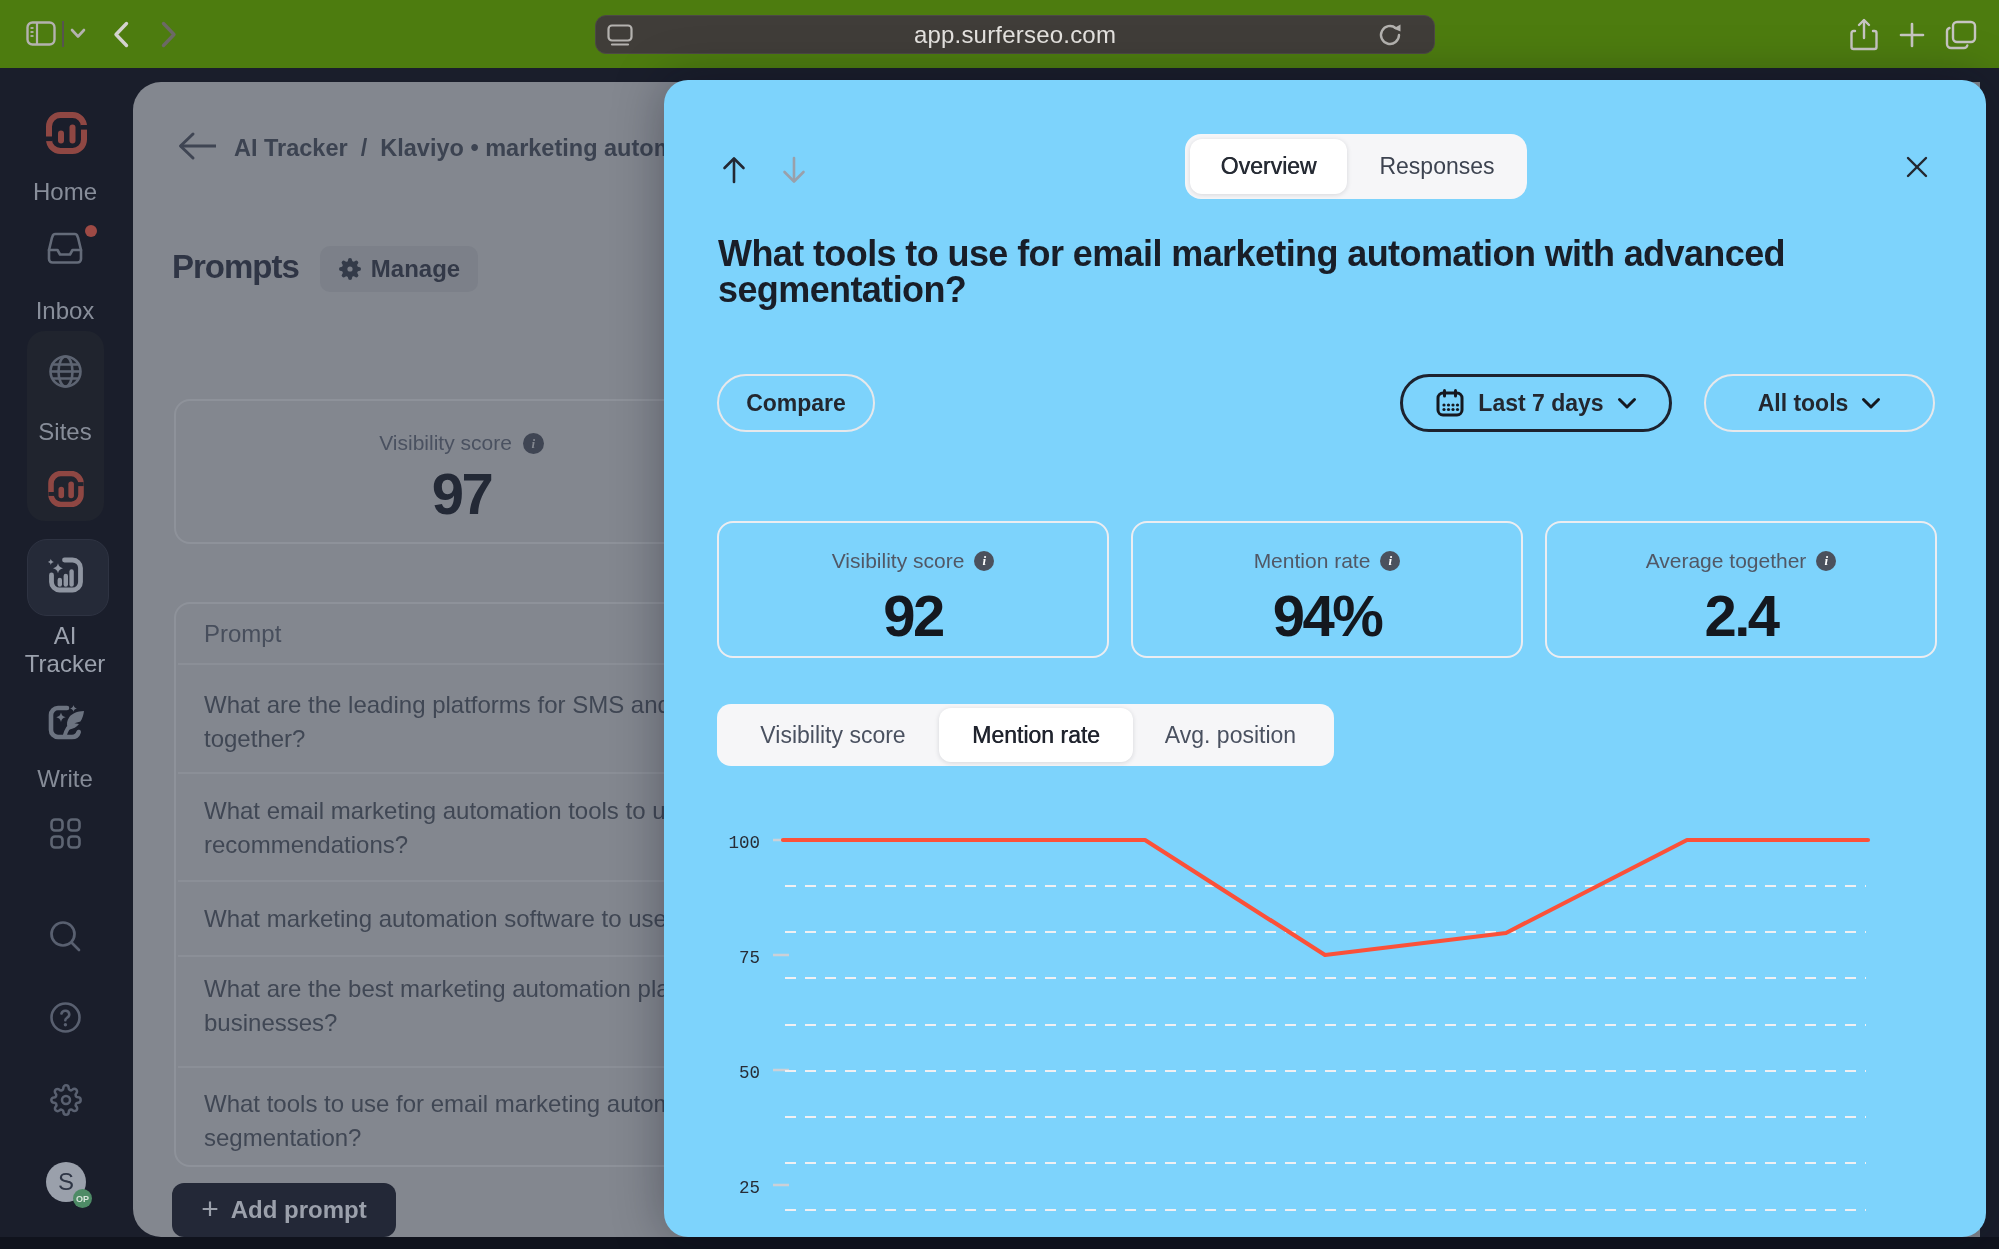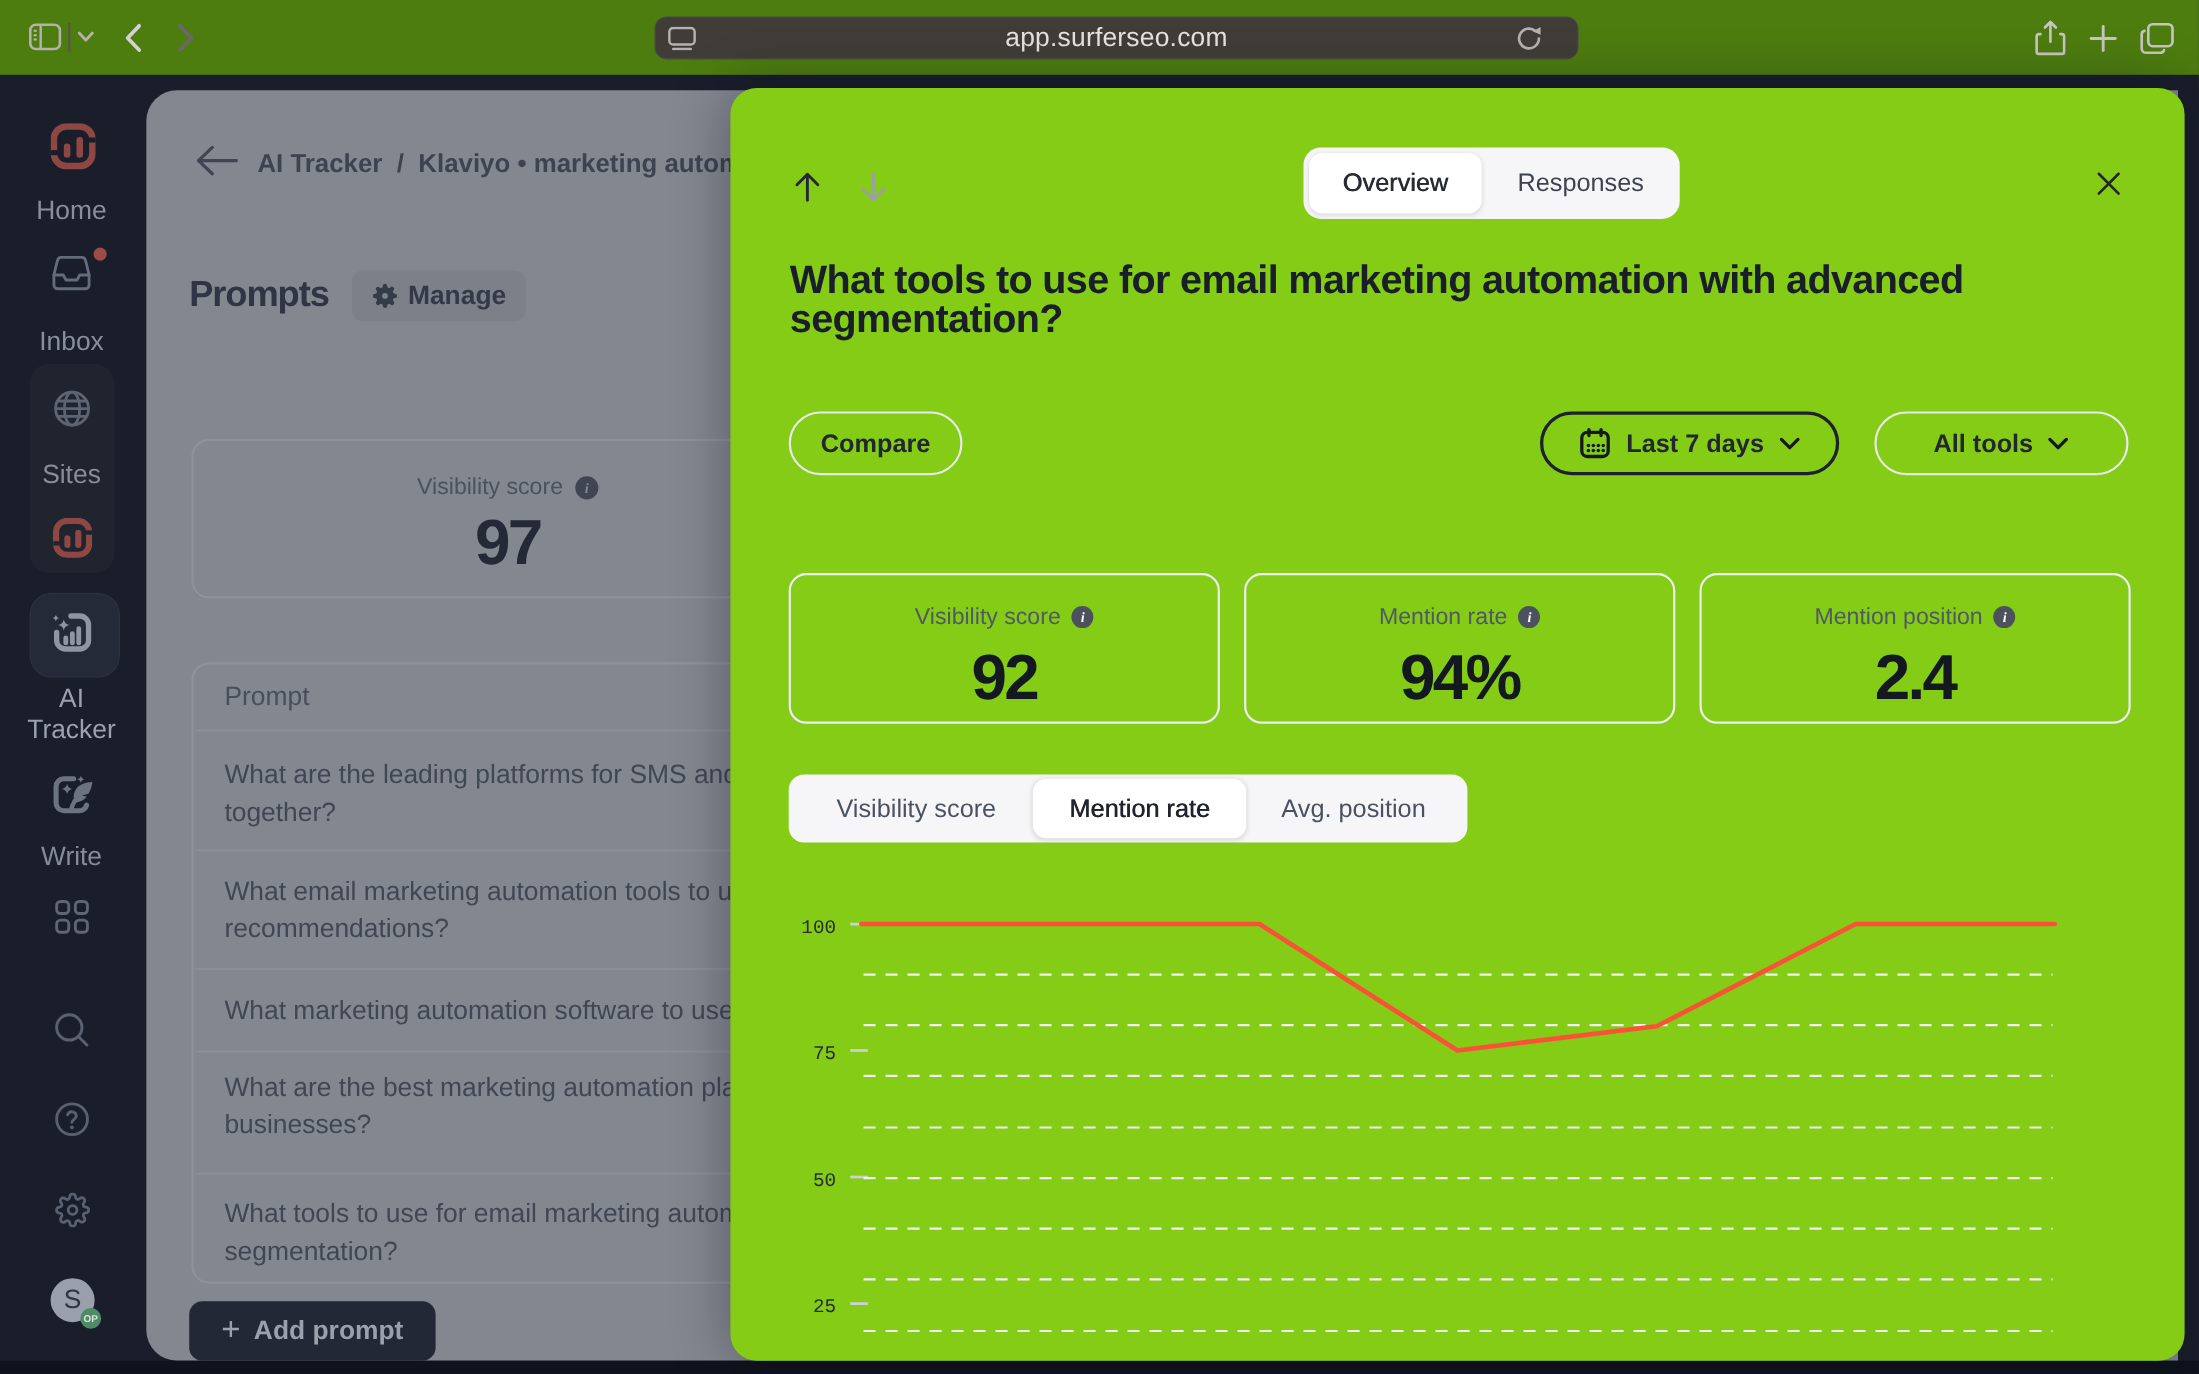--- a/index.html
+++ b/index.html
@@ -16,21 +16,21 @@
   .page { position:absolute; left:0; top:68px; width:1999px; height:1181px; background:#1a1e2b; }
   .botstrip { position:absolute; left:0; top:1237px; width:1999px; height:12px; background:#10131d; }
 
   
   .card { position:absolute; left:133px; top:14px; width:1847px; height:1155px; background:#83878f; border-radius:28px 0 0 28px; overflow:hidden; }
   .panel { position:absolute; background:#83878f; border:2px solid #8e929a; border-radius:16px; }
 
   .sidelabel { position:absolute; color:#888e9a; font-size:24px; text-align:center; width:130px; left:0; }
 
   
-  .modal { position:absolute; left:664px; top:80px; width:1322px; height:1157px; background:#84cc16; border-radius:24px; overflow:hidden; z-index:100; box-shadow:0 0 50px rgba(8,12,25,0.35); }
+  .modal { position:absolute; left:664px; top:80px; width:1322px; height:1157px; background:#7dd3fc; border-radius:24px; overflow:hidden; z-index:100; box-shadow:0 0 50px rgba(8,12,25,0.35); }
   .seg { position:absolute; left:521px; top:54px; width:342px; height:65px; background:#f6f6f8; border-radius:16px; }
   .segpill { position:absolute; left:5px; top:5px; width:157px; height:55px; background:#ffffff; border-radius:12px; box-shadow:0 1px 5px rgba(20,25,40,0.14); }
   .btn { position:absolute; border:2px solid #e7e8eb; border-radius:30px; display:flex; align-items:center; justify-content:center; font-size:23px; font-weight:700; color:#23272f;margin-top:16px; }
   .statcard { position:absolute; top:441px; width:392px; height:137px; border:2px solid #ecedf1; border-radius:16px; }
   .statlabel { position:absolute; top:26px; width:100%; text-align:center; font-size:21px; color:#515866; }
   .statvalue { position:absolute; top:64px; width:100%; text-align:center; font-size:58px; font-weight:700; color:#14181f; letter-spacing:-2.5px; line-height:1; }
   .tabbar { position:absolute; left:53px; top:624px; width:617px; height:62px; background:#f6f6f8; border-radius:14px; }
   .tabitem { position:absolute; top:0; height:62px; display:flex; align-items:center; justify-content:center; font-size:23px; color:#4a5160; }
   .info { display:inline-block; width:20px; height:20px; border-radius:50%; background:#4b515d; color:#ffffff; font-size:13px; font-weight:700; font-style:italic; text-align:center; line-height:20px; font-family:"Liberation Serif", serif; }
 </style>
@@ -272,21 +272,21 @@
   </div>
   <div class="statcard" style="left:467px">
     <div class="statlabel" style="display:flex;align-items:center;justify-content:center;gap:10px">
         <span>Mention rate</span>
         <span class="info">i</span>
       </div>
     <div class="statvalue">94%</div>
   </div>
   <div class="statcard" style="left:881px">
     <div class="statlabel" style="display:flex;align-items:center;justify-content:center;gap:10px">
-        <span>Mention position</span>
+        <span>Average together</span>
         <span class="info">i</span>
       </div>
     <div class="statvalue">2.4</div>
   </div>
 
   <div class="tabbar">
     <div class="tabitem" style="left:0;width:232px">Visibility score</div>
     <div class="abs" style="left:222px;top:4px;width:194px;height:54px;background:#fff;border-radius:12px;box-shadow:0 1px 5px rgba(20,25,40,0.14);display:flex;align-items:center;justify-content:center;font-size:23px;font-weight:500;color:#20242e;text-shadow:0.5px 0 0 #20242e">Mention rate</div>
     <div class="tabitem" style="left:425px;width:177px">Avg. position</div>
   </div>

